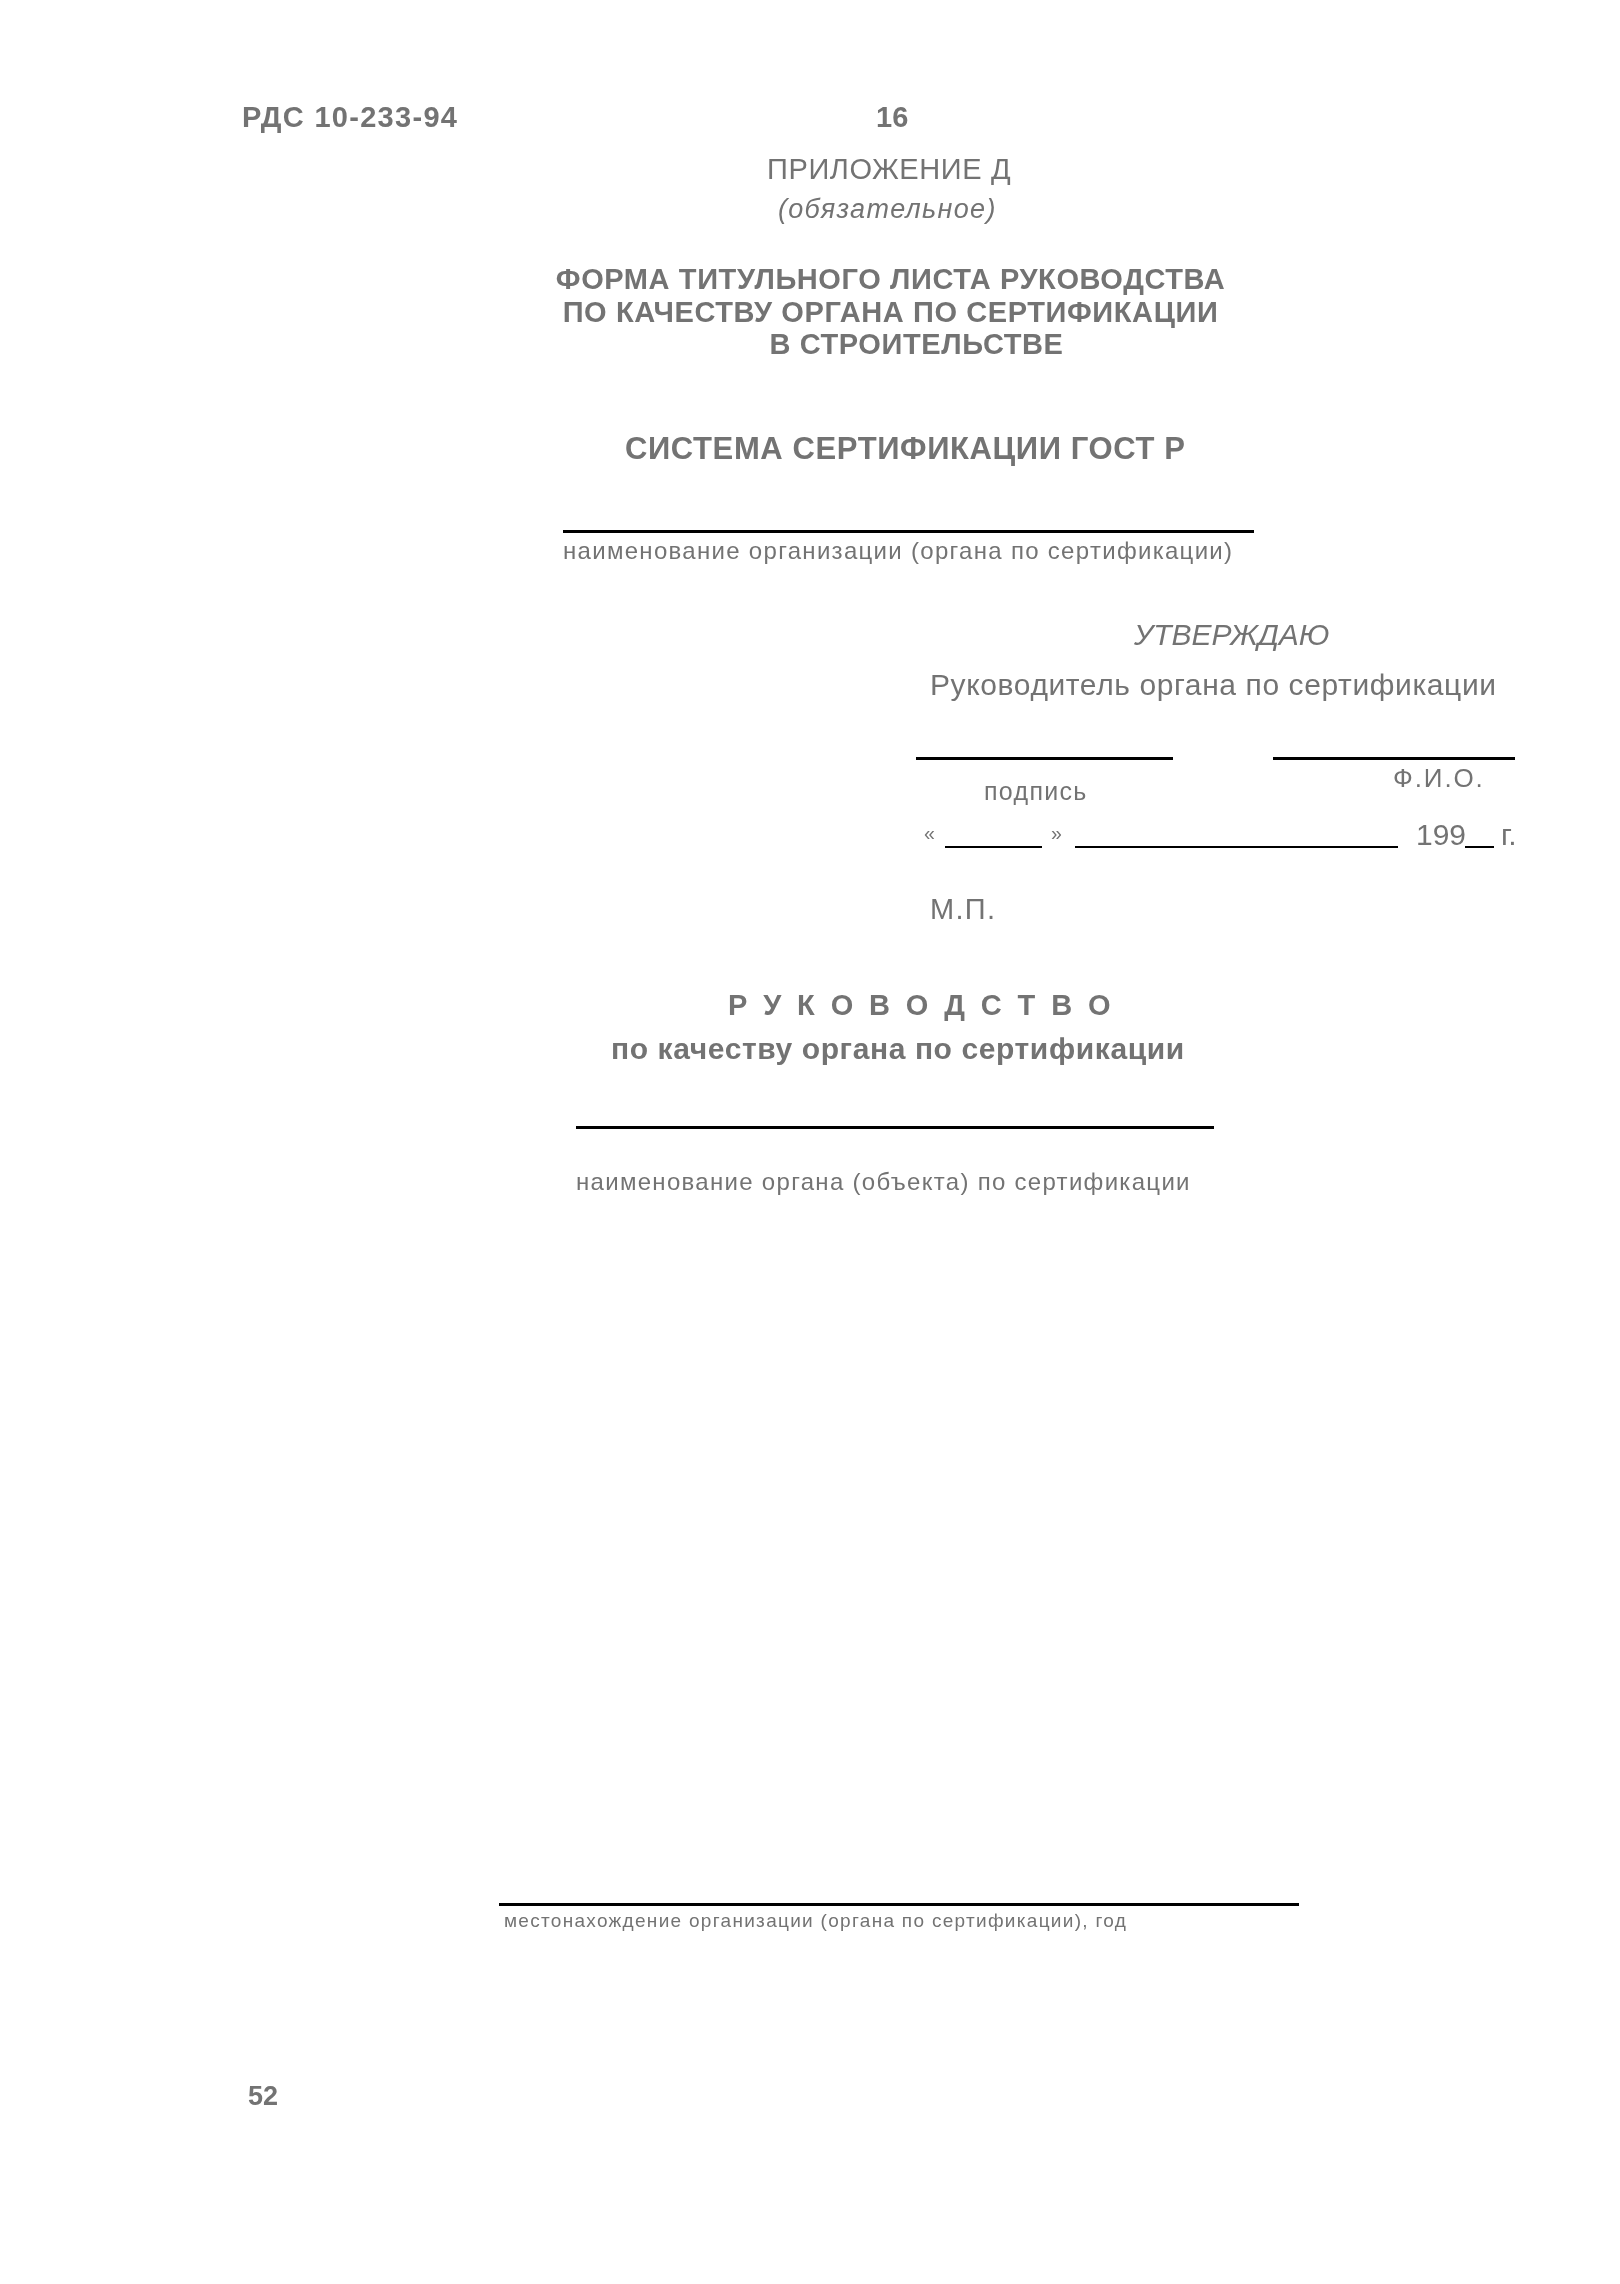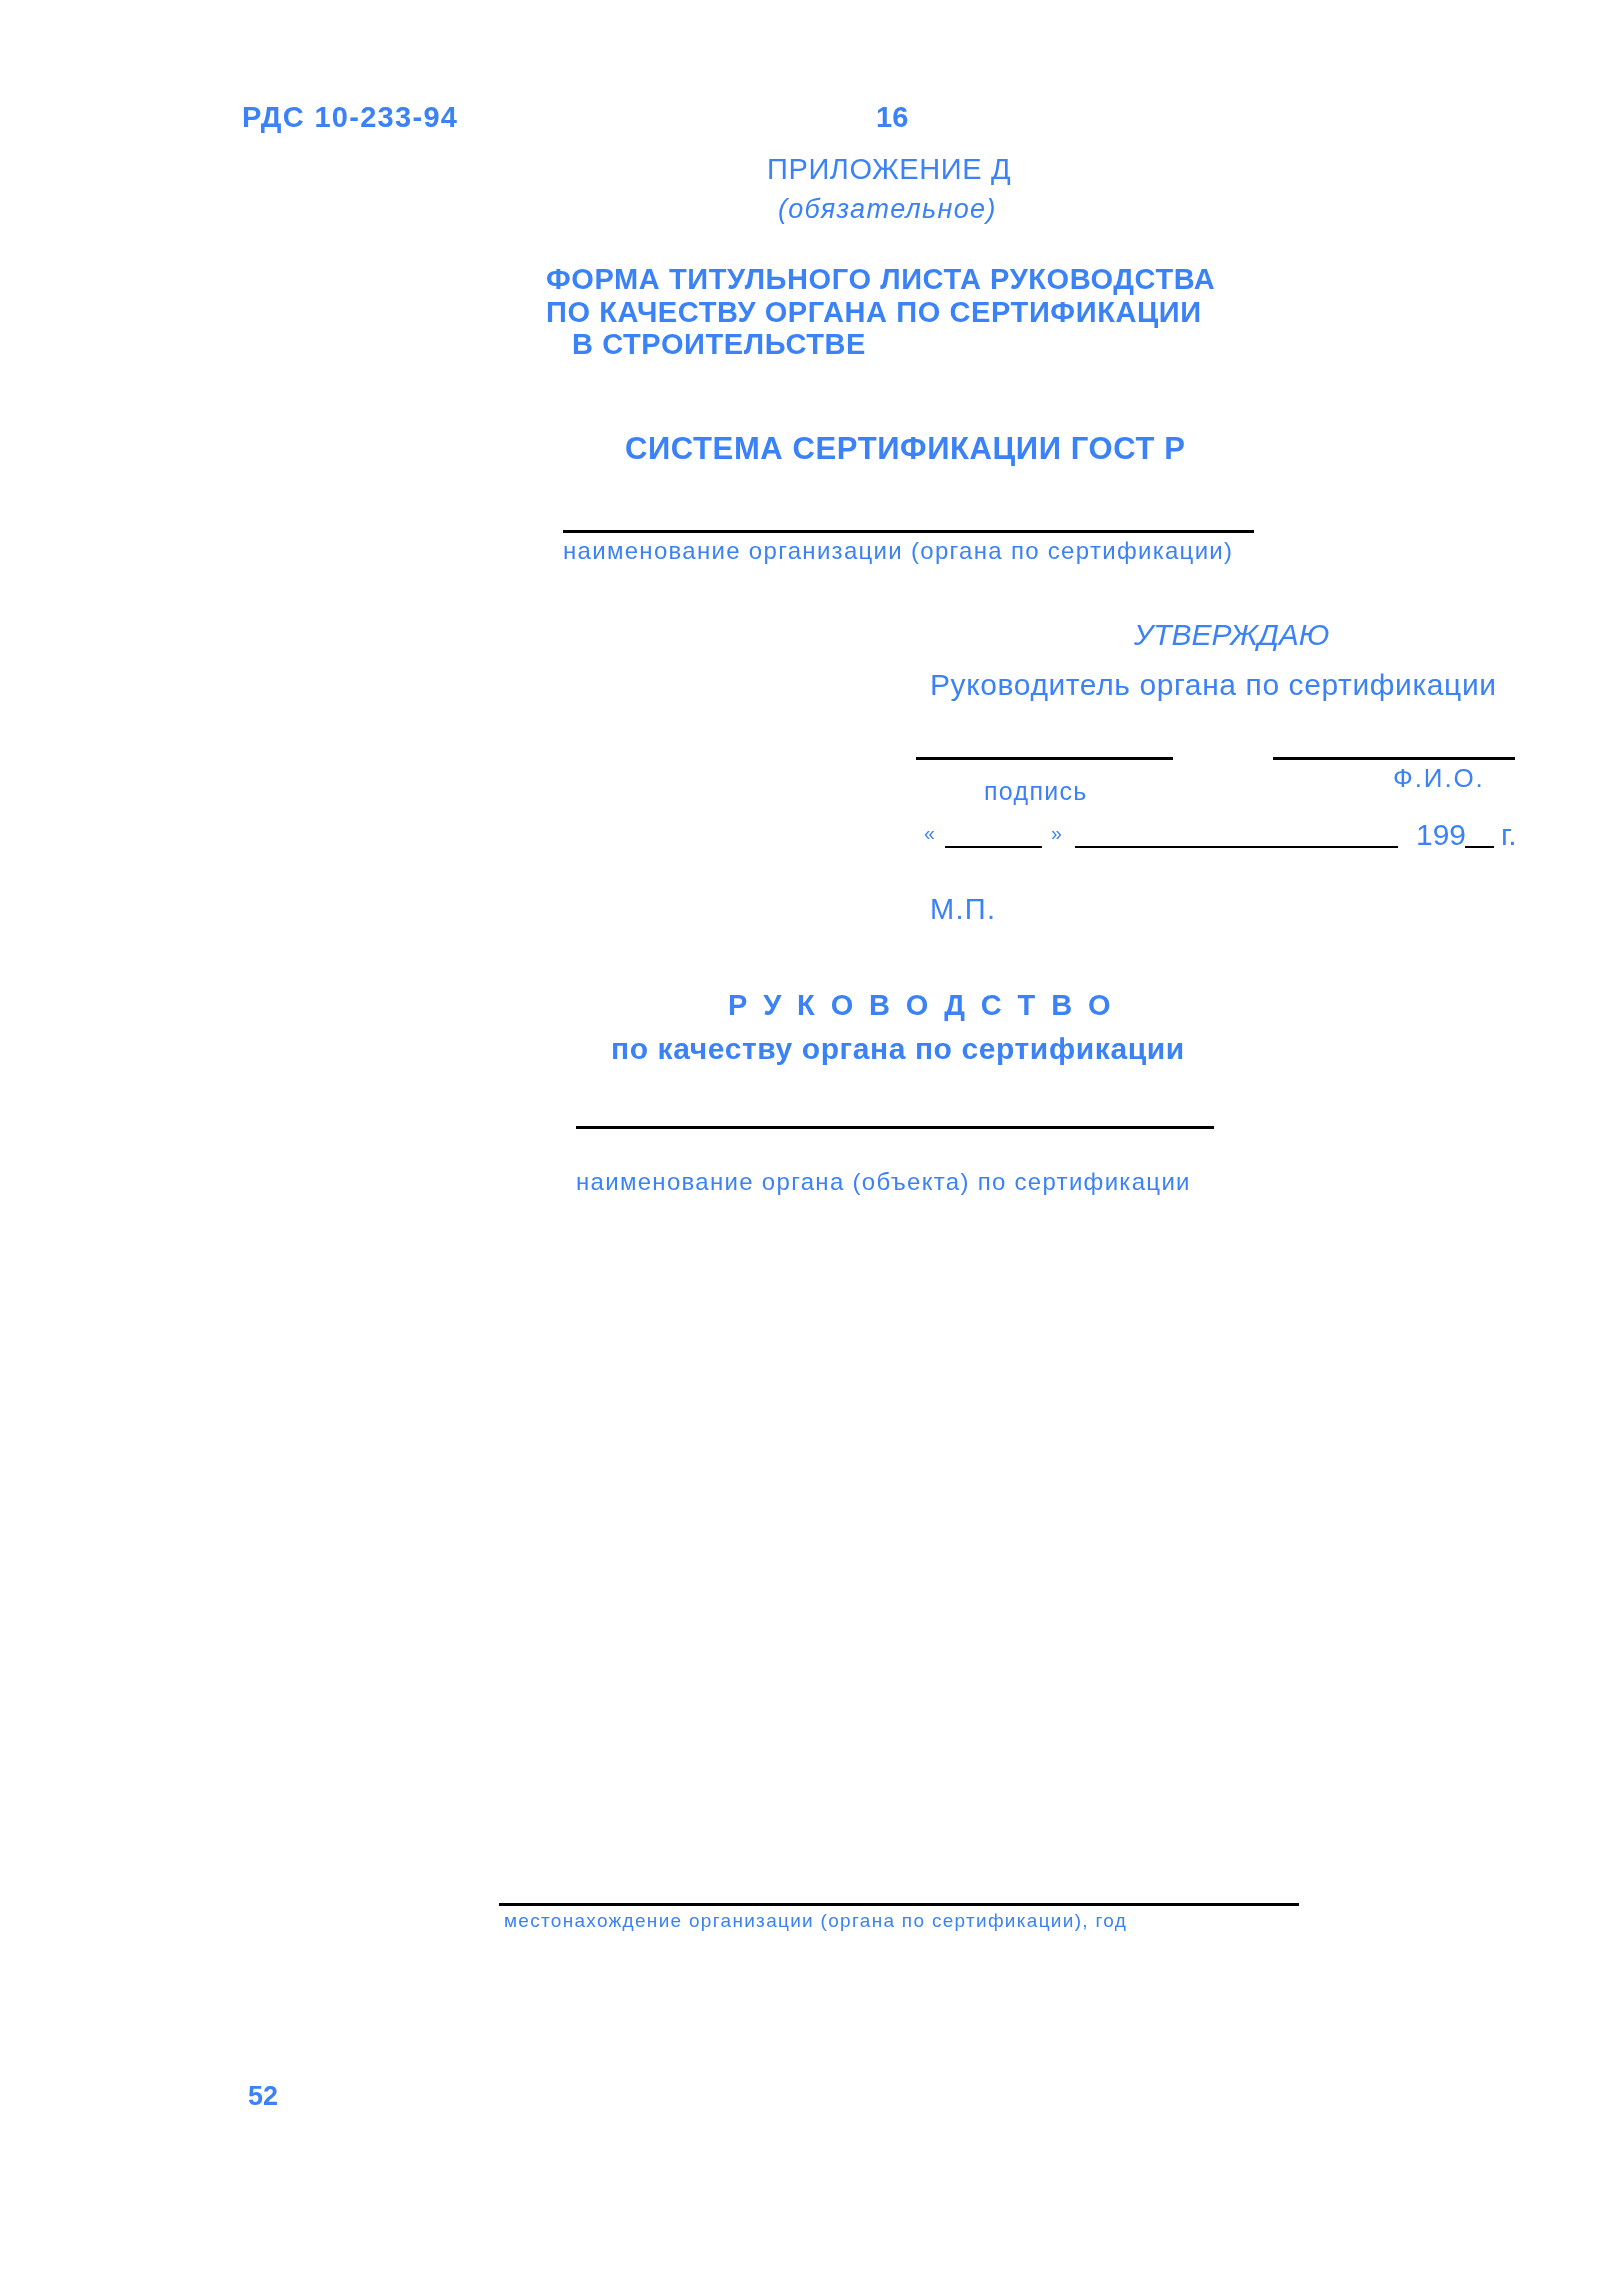--- a/index.html
+++ b/index.html
@@ -1,21 +1,21 @@
 <!DOCTYPE html>
 <html style="font-size:10.4px"><head>
 <meta charset="utf-8">
 <style>
   html, body { margin: 0; padding: 0; background: #ffffff; }
   body { width: 1621px; height: 2284px; position: relative; overflow: hidden; color: #000; }
-  .t { position: absolute; white-space: nowrap; font-family: "Liberation Sans", sans-serif; color: #3b82f6; line-height: 1; }
+  .t { position: absolute; white-space: nowrap; font-family: "Liberation Sans", sans-serif; color: #737373; line-height: 1; }
   .b { font-weight: bold; }
   .i { font-style: italic; }
   .rule { position: absolute; height: 2.6px; background: #000; }
-  .center { }
+  .center { text-align: center; }
 </style>
 </head>
 <body>
 
 <div class="t b" style="left:242px; top:103px; font-size:29px; letter-spacing:1.3px;">РДС 10-233-94</div>
 <div class="t b" style="left:876px; top:103px; font-size:29px;">16</div>
 
 <div class="t" style="left:767px; top:155px; font-size:29px; letter-spacing:0.6px;text-align:center;">ПРИЛОЖЕНИЕ Д</div>
 <div class="t i" style="left:778px; top:196px; font-size:27px; letter-spacing:1.3px;">(обязательное)</div>
 

